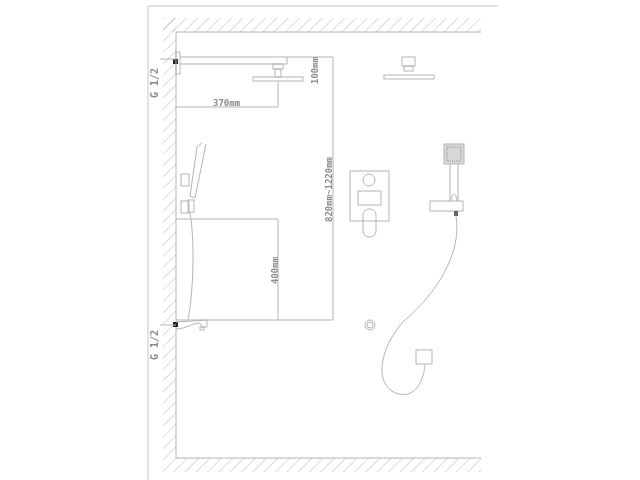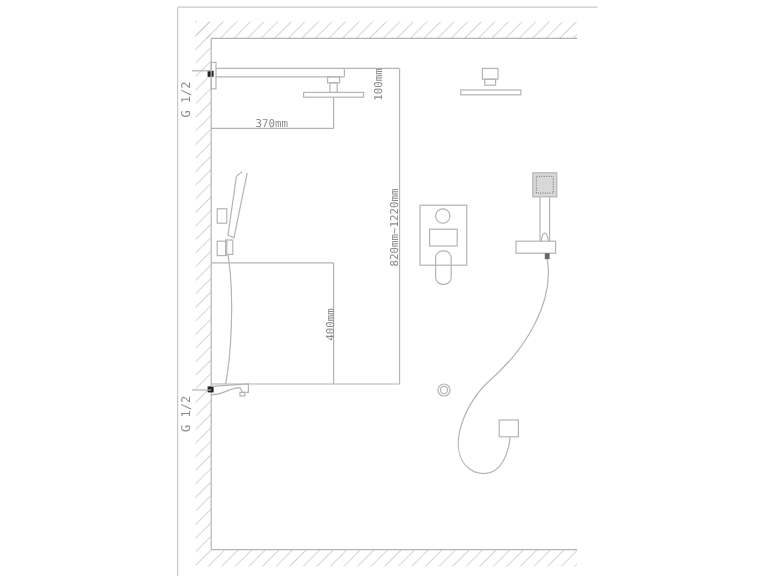--- a/index.html
+++ b/index.html
@@ -1,17 +1,17 @@
 <!DOCTYPE html>
 <html><head>
   <meta charset="utf-8">
   <style>
     html, body { margin: 0; padding: 0; background: #ffffff; }
     body { width: 640px; height: 480px; overflow: hidden; position: relative; font-family: "DejaVu Sans Mono", monospace; }
-    #stage { position: absolute; left: 0; top: 0; width: 508px; height: 480px; }
+    #stage { position: absolute; left: 0; top: 0; width: 508px; height: 480px; font-weight: bold; }
     svg text { font-family: "DejaVu Sans Mono", monospace; fill: #8a8a8a; }
   </style>
 </head>
 <body>
 
 <div id="stage">
 <svg width="640" height="480" viewBox="0 0 640 480" xmlns="http://www.w3.org/2000/svg">
   <defs>
     <pattern id="hatch" patternUnits="userSpaceOnUse" width="8" height="8" patternTransform="rotate(45)">
       <line x1="0" y1="0" x2="0" y2="8" stroke="#b8b8b8" stroke-width="1"></line>

